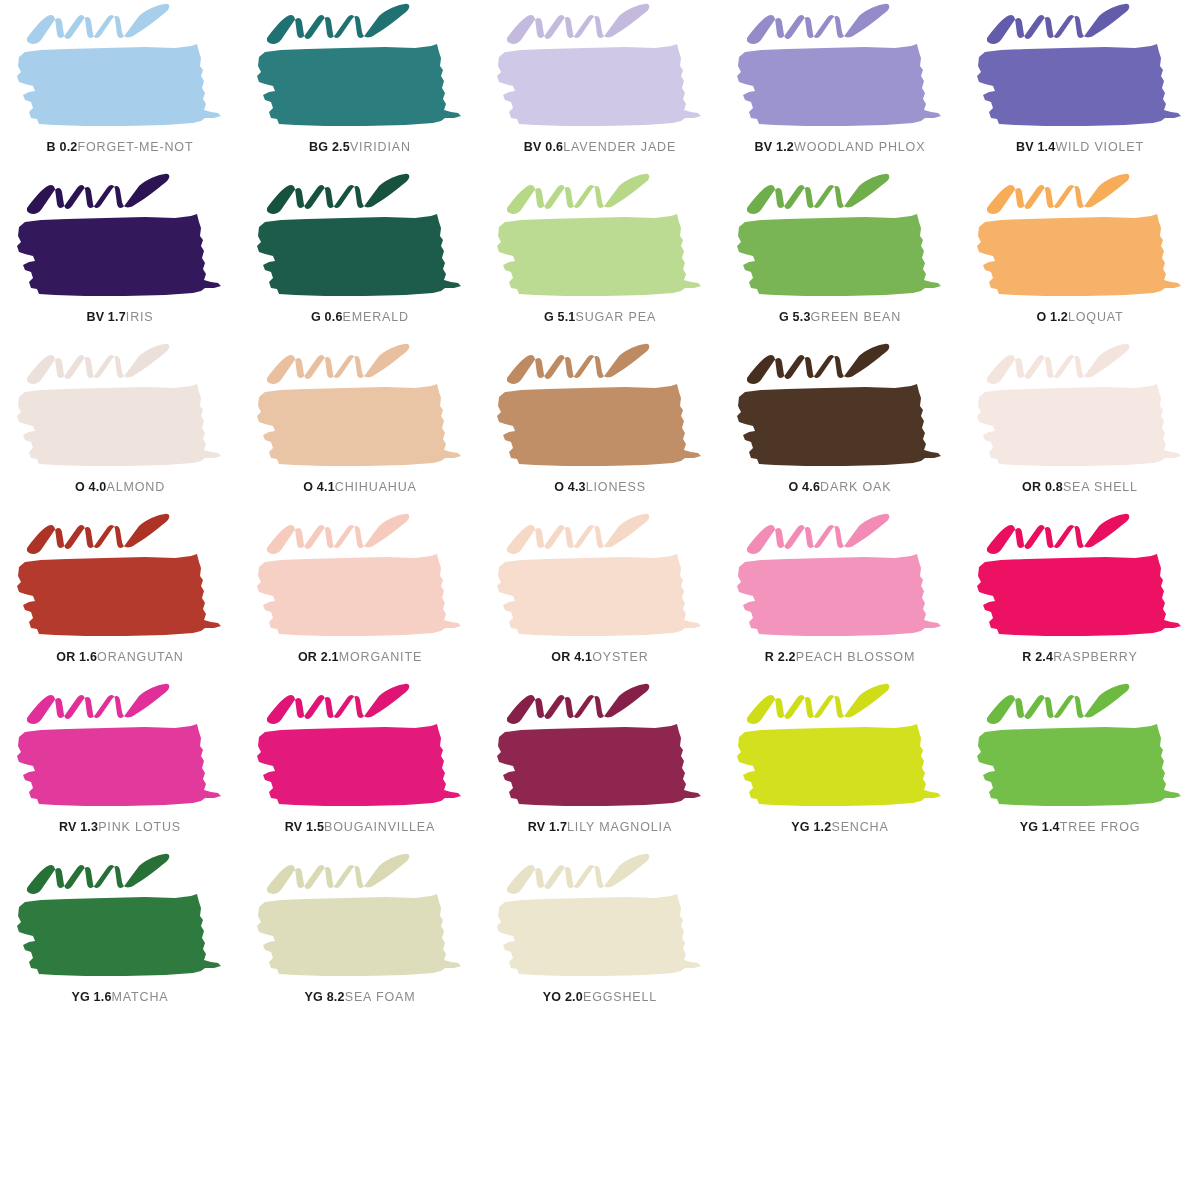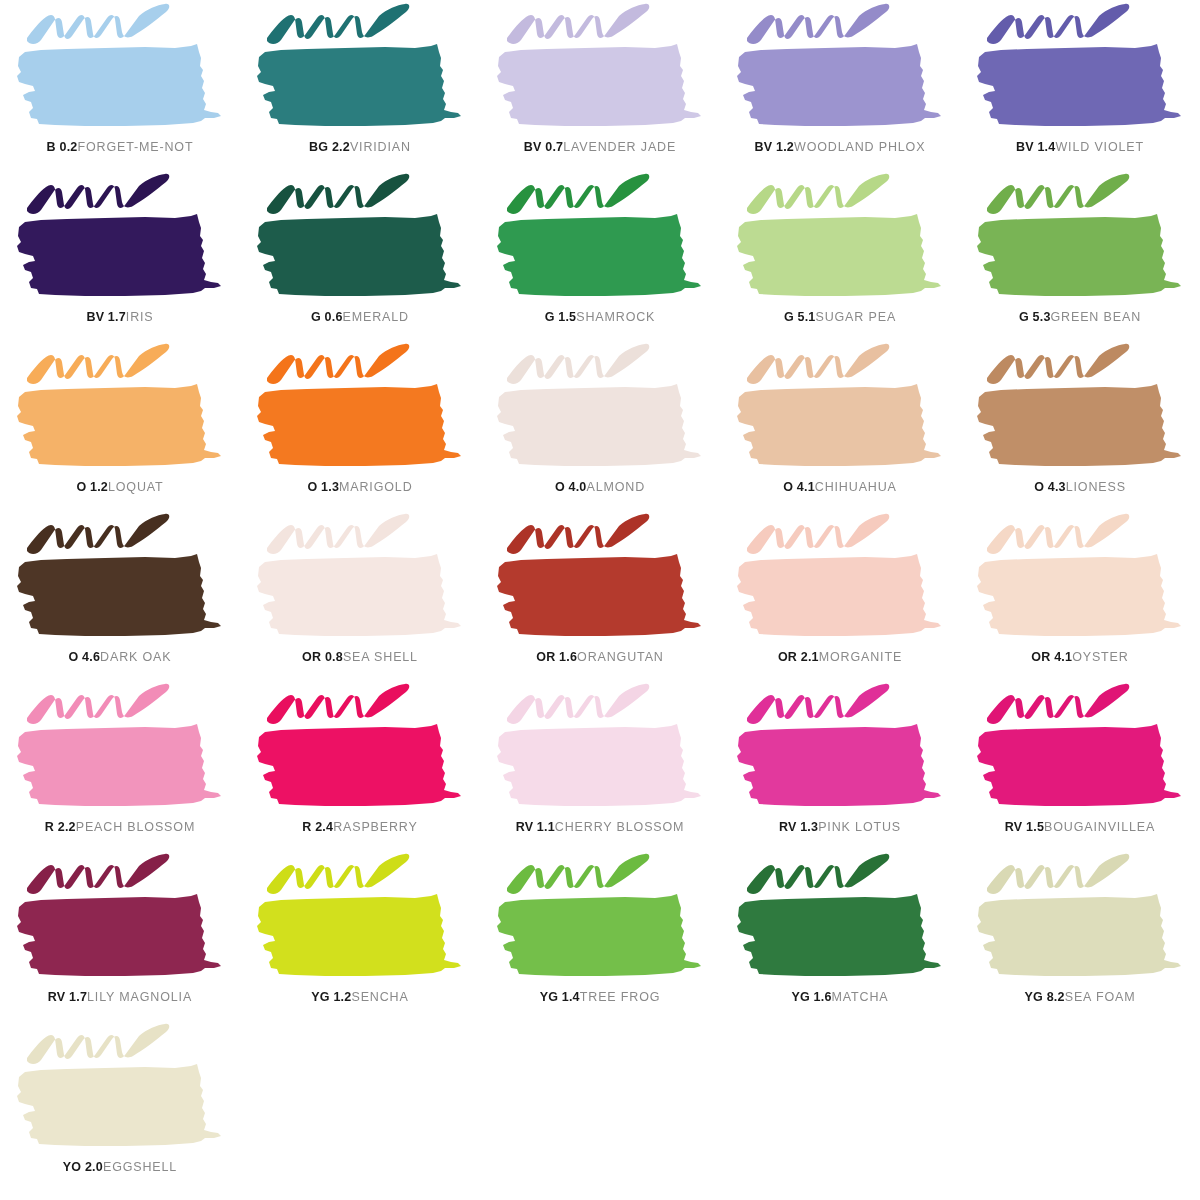--- a/index.html
+++ b/index.html
@@ -97,21 +97,21 @@
            C46,17 42,17 39,21 L26,40 C22,45 15,45 12,41 Z" fill="#1f7172"></path>
       <path class="block-path" d="M4,57
            L10,52 L26,50 L52,49 L90,48 L130,47 L160,48 L176,46 L182,44 L184,52
            L186,58 L185,66 L188,70 L186,76 L189,81 L187,88 L190,93 L188,99
            L191,104 L189,110 L196,112 L203,113 L206,116 L199,118 L190,118
            L186,121 L178,123 L150,125 L110,126 L70,126 L40,125 L24,124
            L22,119 L16,118 L14,112 L18,108 L16,102 L10,100 L8,95
            L14,92 L20,91 L18,86 L10,84 L4,82 L2,76 L6,72 L3,66 Z" fill="#2b7d7e"></path>
     </svg>
     <div class="swatch-label">
-      <span class="swatch-code">BG 2.2</span><span class="swatch-name">VIRIDIAN</span>
+      <span class="swatch-code">BG 2.5</span><span class="swatch-name">VIRIDIAN</span>
     </div>
   </div>
 
   <div class="swatch-cell">
     <svg class="swatch-art" viewBox="0 0 210 140">
       <path class="squiggle-path" d="M12,38 C18,30 24,22 31,17 C35,14 39,14 40,19 L42,34 C43,39 47,39 50,35
            L62,18 C65,14 69,14 70,19 L72,34 C73,39 77,39 80,35
            L92,18 C95,14 99,14 100,19 L102,34 C103,39 107,39 110,35
            L124,16 C132,9 142,5 150,4 C155,3 156,8 151,12
            C140,21 128,30 118,36 C112,39 108,37 107,32 L105,20
@@ -120,21 +120,21 @@
            C46,17 42,17 39,21 L26,40 C22,45 15,45 12,41 Z" fill="#c3bade"></path>
       <path class="block-path" d="M4,57
            L10,52 L26,50 L52,49 L90,48 L130,47 L160,48 L176,46 L182,44 L184,52
            L186,58 L185,66 L188,70 L186,76 L189,81 L187,88 L190,93 L188,99
            L191,104 L189,110 L196,112 L203,113 L206,116 L199,118 L190,118
            L186,121 L178,123 L150,125 L110,126 L70,126 L40,125 L24,124
            L22,119 L16,118 L14,112 L18,108 L16,102 L10,100 L8,95
            L14,92 L20,91 L18,86 L10,84 L4,82 L2,76 L6,72 L3,66 Z" fill="#cfc8e6"></path>
     </svg>
     <div class="swatch-label">
-      <span class="swatch-code">BV 0.7</span><span class="swatch-name">LAVENDER JADE</span>
+      <span class="swatch-code">BV 0.6</span><span class="swatch-name">LAVENDER JADE</span>
     </div>
   </div>
 
   <div class="swatch-cell">
     <svg class="swatch-art" viewBox="0 0 210 140">
       <path class="squiggle-path" d="M12,38 C18,30 24,22 31,17 C35,14 39,14 40,19 L42,34 C43,39 47,39 50,35
            L62,18 C65,14 69,14 70,19 L72,34 C73,39 77,39 80,35
            L92,18 C95,14 99,14 100,19 L102,34 C103,39 107,39 110,35
            L124,16 C132,9 142,5 150,4 C155,3 156,8 151,12
            C140,21 128,30 118,36 C112,39 108,37 107,32 L105,20
@@ -216,42 +216,20 @@
            L191,104 L189,110 L196,112 L203,113 L206,116 L199,118 L190,118
            L186,121 L178,123 L150,125 L110,126 L70,126 L40,125 L24,124
            L22,119 L16,118 L14,112 L18,108 L16,102 L10,100 L8,95
            L14,92 L20,91 L18,86 L10,84 L4,82 L2,76 L6,72 L3,66 Z" fill="#1d5c4b"></path>
     </svg>
     <div class="swatch-label">
       <span class="swatch-code">G 0.6</span><span class="swatch-name">EMERALD</span>
     </div>
   </div>
 
-  <div class="swatch-cell">
-    <svg class="swatch-art" viewBox="0 0 210 140">
-      <path class="squiggle-path" d="M12,38 C18,30 24,22 31,17 C35,14 39,14 40,19 L42,34 C43,39 47,39 50,35
-           L62,18 C65,14 69,14 70,19 L72,34 C73,39 77,39 80,35
-           L92,18 C95,14 99,14 100,19 L102,34 C103,39 107,39 110,35
-           L124,16 C132,9 142,5 150,4 C155,3 156,8 151,12
-           C140,21 128,30 118,36 C112,39 108,37 107,32 L105,20
-           C104,15 100,15 97,19 L86,35 C83,39 79,39 78,34 L76,21
-           C75,16 71,16 68,20 L57,36 C54,40 50,40 49,35 L47,22
-           C46,17 42,17 39,21 L26,40 C22,45 15,45 12,41 Z" fill="#27923f"></path>
-      <path class="block-path" d="M4,57
-           L10,52 L26,50 L52,49 L90,48 L130,47 L160,48 L176,46 L182,44 L184,52
-           L186,58 L185,66 L188,70 L186,76 L189,81 L187,88 L190,93 L188,99
-           L191,104 L189,110 L196,112 L203,113 L206,116 L199,118 L190,118
-           L186,121 L178,123 L150,125 L110,126 L70,126 L40,125 L24,124
-           L22,119 L16,118 L14,112 L18,108 L16,102 L10,100 L8,95
-           L14,92 L20,91 L18,86 L10,84 L4,82 L2,76 L6,72 L3,66 Z" fill="#2f9a50"></path>
-    </svg>
-    <div class="swatch-label">
-      <span class="swatch-code">G 1.5</span><span class="swatch-name">SHAMROCK</span>
-    </div>
-  </div>
 
   <div class="swatch-cell">
     <svg class="swatch-art" viewBox="0 0 210 140">
       <path class="squiggle-path" d="M12,38 C18,30 24,22 31,17 C35,14 39,14 40,19 L42,34 C43,39 47,39 50,35
            L62,18 C65,14 69,14 70,19 L72,34 C73,39 77,39 80,35
            L92,18 C95,14 99,14 100,19 L102,34 C103,39 107,39 110,35
            L124,16 C132,9 142,5 150,4 C155,3 156,8 151,12
            C140,21 128,30 118,36 C112,39 108,37 107,32 L105,20
            C104,15 100,15 97,19 L86,35 C83,39 79,39 78,34 L76,21
            C75,16 71,16 68,20 L57,36 C54,40 50,40 49,35 L47,22
@@ -308,42 +286,20 @@
            L191,104 L189,110 L196,112 L203,113 L206,116 L199,118 L190,118
            L186,121 L178,123 L150,125 L110,126 L70,126 L40,125 L24,124
            L22,119 L16,118 L14,112 L18,108 L16,102 L10,100 L8,95
            L14,92 L20,91 L18,86 L10,84 L4,82 L2,76 L6,72 L3,66 Z" fill="#f5b268"></path>
     </svg>
     <div class="swatch-label">
       <span class="swatch-code">O 1.2</span><span class="swatch-name">LOQUAT</span>
     </div>
   </div>
 
-  <div class="swatch-cell">
-    <svg class="swatch-art" viewBox="0 0 210 140">
-      <path class="squiggle-path" d="M12,38 C18,30 24,22 31,17 C35,14 39,14 40,19 L42,34 C43,39 47,39 50,35
-           L62,18 C65,14 69,14 70,19 L72,34 C73,39 77,39 80,35
-           L92,18 C95,14 99,14 100,19 L102,34 C103,39 107,39 110,35
-           L124,16 C132,9 142,5 150,4 C155,3 156,8 151,12
-           C140,21 128,30 118,36 C112,39 108,37 107,32 L105,20
-           C104,15 100,15 97,19 L86,35 C83,39 79,39 78,34 L76,21
-           C75,16 71,16 68,20 L57,36 C54,40 50,40 49,35 L47,22
-           C46,17 42,17 39,21 L26,40 C22,45 15,45 12,41 Z" fill="#f4741a"></path>
-      <path class="block-path" d="M4,57
-           L10,52 L26,50 L52,49 L90,48 L130,47 L160,48 L176,46 L182,44 L184,52
-           L186,58 L185,66 L188,70 L186,76 L189,81 L187,88 L190,93 L188,99
-           L191,104 L189,110 L196,112 L203,113 L206,116 L199,118 L190,118
-           L186,121 L178,123 L150,125 L110,126 L70,126 L40,125 L24,124
-           L22,119 L16,118 L14,112 L18,108 L16,102 L10,100 L8,95
-           L14,92 L20,91 L18,86 L10,84 L4,82 L2,76 L6,72 L3,66 Z" fill="#f47920"></path>
-    </svg>
-    <div class="swatch-label">
-      <span class="swatch-code">O 1.3</span><span class="swatch-name">MARIGOLD</span>
-    </div>
-  </div>
 
   <div class="swatch-cell">
     <svg class="swatch-art" viewBox="0 0 210 140">
       <path class="squiggle-path" d="M12,38 C18,30 24,22 31,17 C35,14 39,14 40,19 L42,34 C43,39 47,39 50,35
            L62,18 C65,14 69,14 70,19 L72,34 C73,39 77,39 80,35
            L92,18 C95,14 99,14 100,19 L102,34 C103,39 107,39 110,35
            L124,16 C132,9 142,5 150,4 C155,3 156,8 151,12
            C140,21 128,30 118,36 C112,39 108,37 107,32 L105,20
            C104,15 100,15 97,19 L86,35 C83,39 79,39 78,34 L76,21
            C75,16 71,16 68,20 L57,36 C54,40 50,40 49,35 L47,22
@@ -562,42 +518,20 @@
            L191,104 L189,110 L196,112 L203,113 L206,116 L199,118 L190,118
            L186,121 L178,123 L150,125 L110,126 L70,126 L40,125 L24,124
            L22,119 L16,118 L14,112 L18,108 L16,102 L10,100 L8,95
            L14,92 L20,91 L18,86 L10,84 L4,82 L2,76 L6,72 L3,66 Z" fill="#ed1164"></path>
     </svg>
     <div class="swatch-label">
       <span class="swatch-code">R 2.4</span><span class="swatch-name">RASPBERRY</span>
     </div>
   </div>
 
-  <div class="swatch-cell">
-    <svg class="swatch-art" viewBox="0 0 210 140">
-      <path class="squiggle-path" d="M12,38 C18,30 24,22 31,17 C35,14 39,14 40,19 L42,34 C43,39 47,39 50,35
-           L62,18 C65,14 69,14 70,19 L72,34 C73,39 77,39 80,35
-           L92,18 C95,14 99,14 100,19 L102,34 C103,39 107,39 110,35
-           L124,16 C132,9 142,5 150,4 C155,3 156,8 151,12
-           C140,21 128,30 118,36 C112,39 108,37 107,32 L105,20
-           C104,15 100,15 97,19 L86,35 C83,39 79,39 78,34 L76,21
-           C75,16 71,16 68,20 L57,36 C54,40 50,40 49,35 L47,22
-           C46,17 42,17 39,21 L26,40 C22,45 15,45 12,41 Z" fill="#f4d5e5"></path>
-      <path class="block-path" d="M4,57
-           L10,52 L26,50 L52,49 L90,48 L130,47 L160,48 L176,46 L182,44 L184,52
-           L186,58 L185,66 L188,70 L186,76 L189,81 L187,88 L190,93 L188,99
-           L191,104 L189,110 L196,112 L203,113 L206,116 L199,118 L190,118
-           L186,121 L178,123 L150,125 L110,126 L70,126 L40,125 L24,124
-           L22,119 L16,118 L14,112 L18,108 L16,102 L10,100 L8,95
-           L14,92 L20,91 L18,86 L10,84 L4,82 L2,76 L6,72 L3,66 Z" fill="#f6dbe9"></path>
-    </svg>
-    <div class="swatch-label">
-      <span class="swatch-code">RV 1.1</span><span class="swatch-name">CHERRY BLOSSOM</span>
-    </div>
-  </div>
 
   <div class="swatch-cell">
     <svg class="swatch-art" viewBox="0 0 210 140">
       <path class="squiggle-path" d="M12,38 C18,30 24,22 31,17 C35,14 39,14 40,19 L42,34 C43,39 47,39 50,35
            L62,18 C65,14 69,14 70,19 L72,34 C73,39 77,39 80,35
            L92,18 C95,14 99,14 100,19 L102,34 C103,39 107,39 110,35
            L124,16 C132,9 142,5 150,4 C155,3 156,8 151,12
            C140,21 128,30 118,36 C112,39 108,37 107,32 L105,20
            C104,15 100,15 97,19 L86,35 C83,39 79,39 78,34 L76,21
            C75,16 71,16 68,20 L57,36 C54,40 50,40 49,35 L47,22

